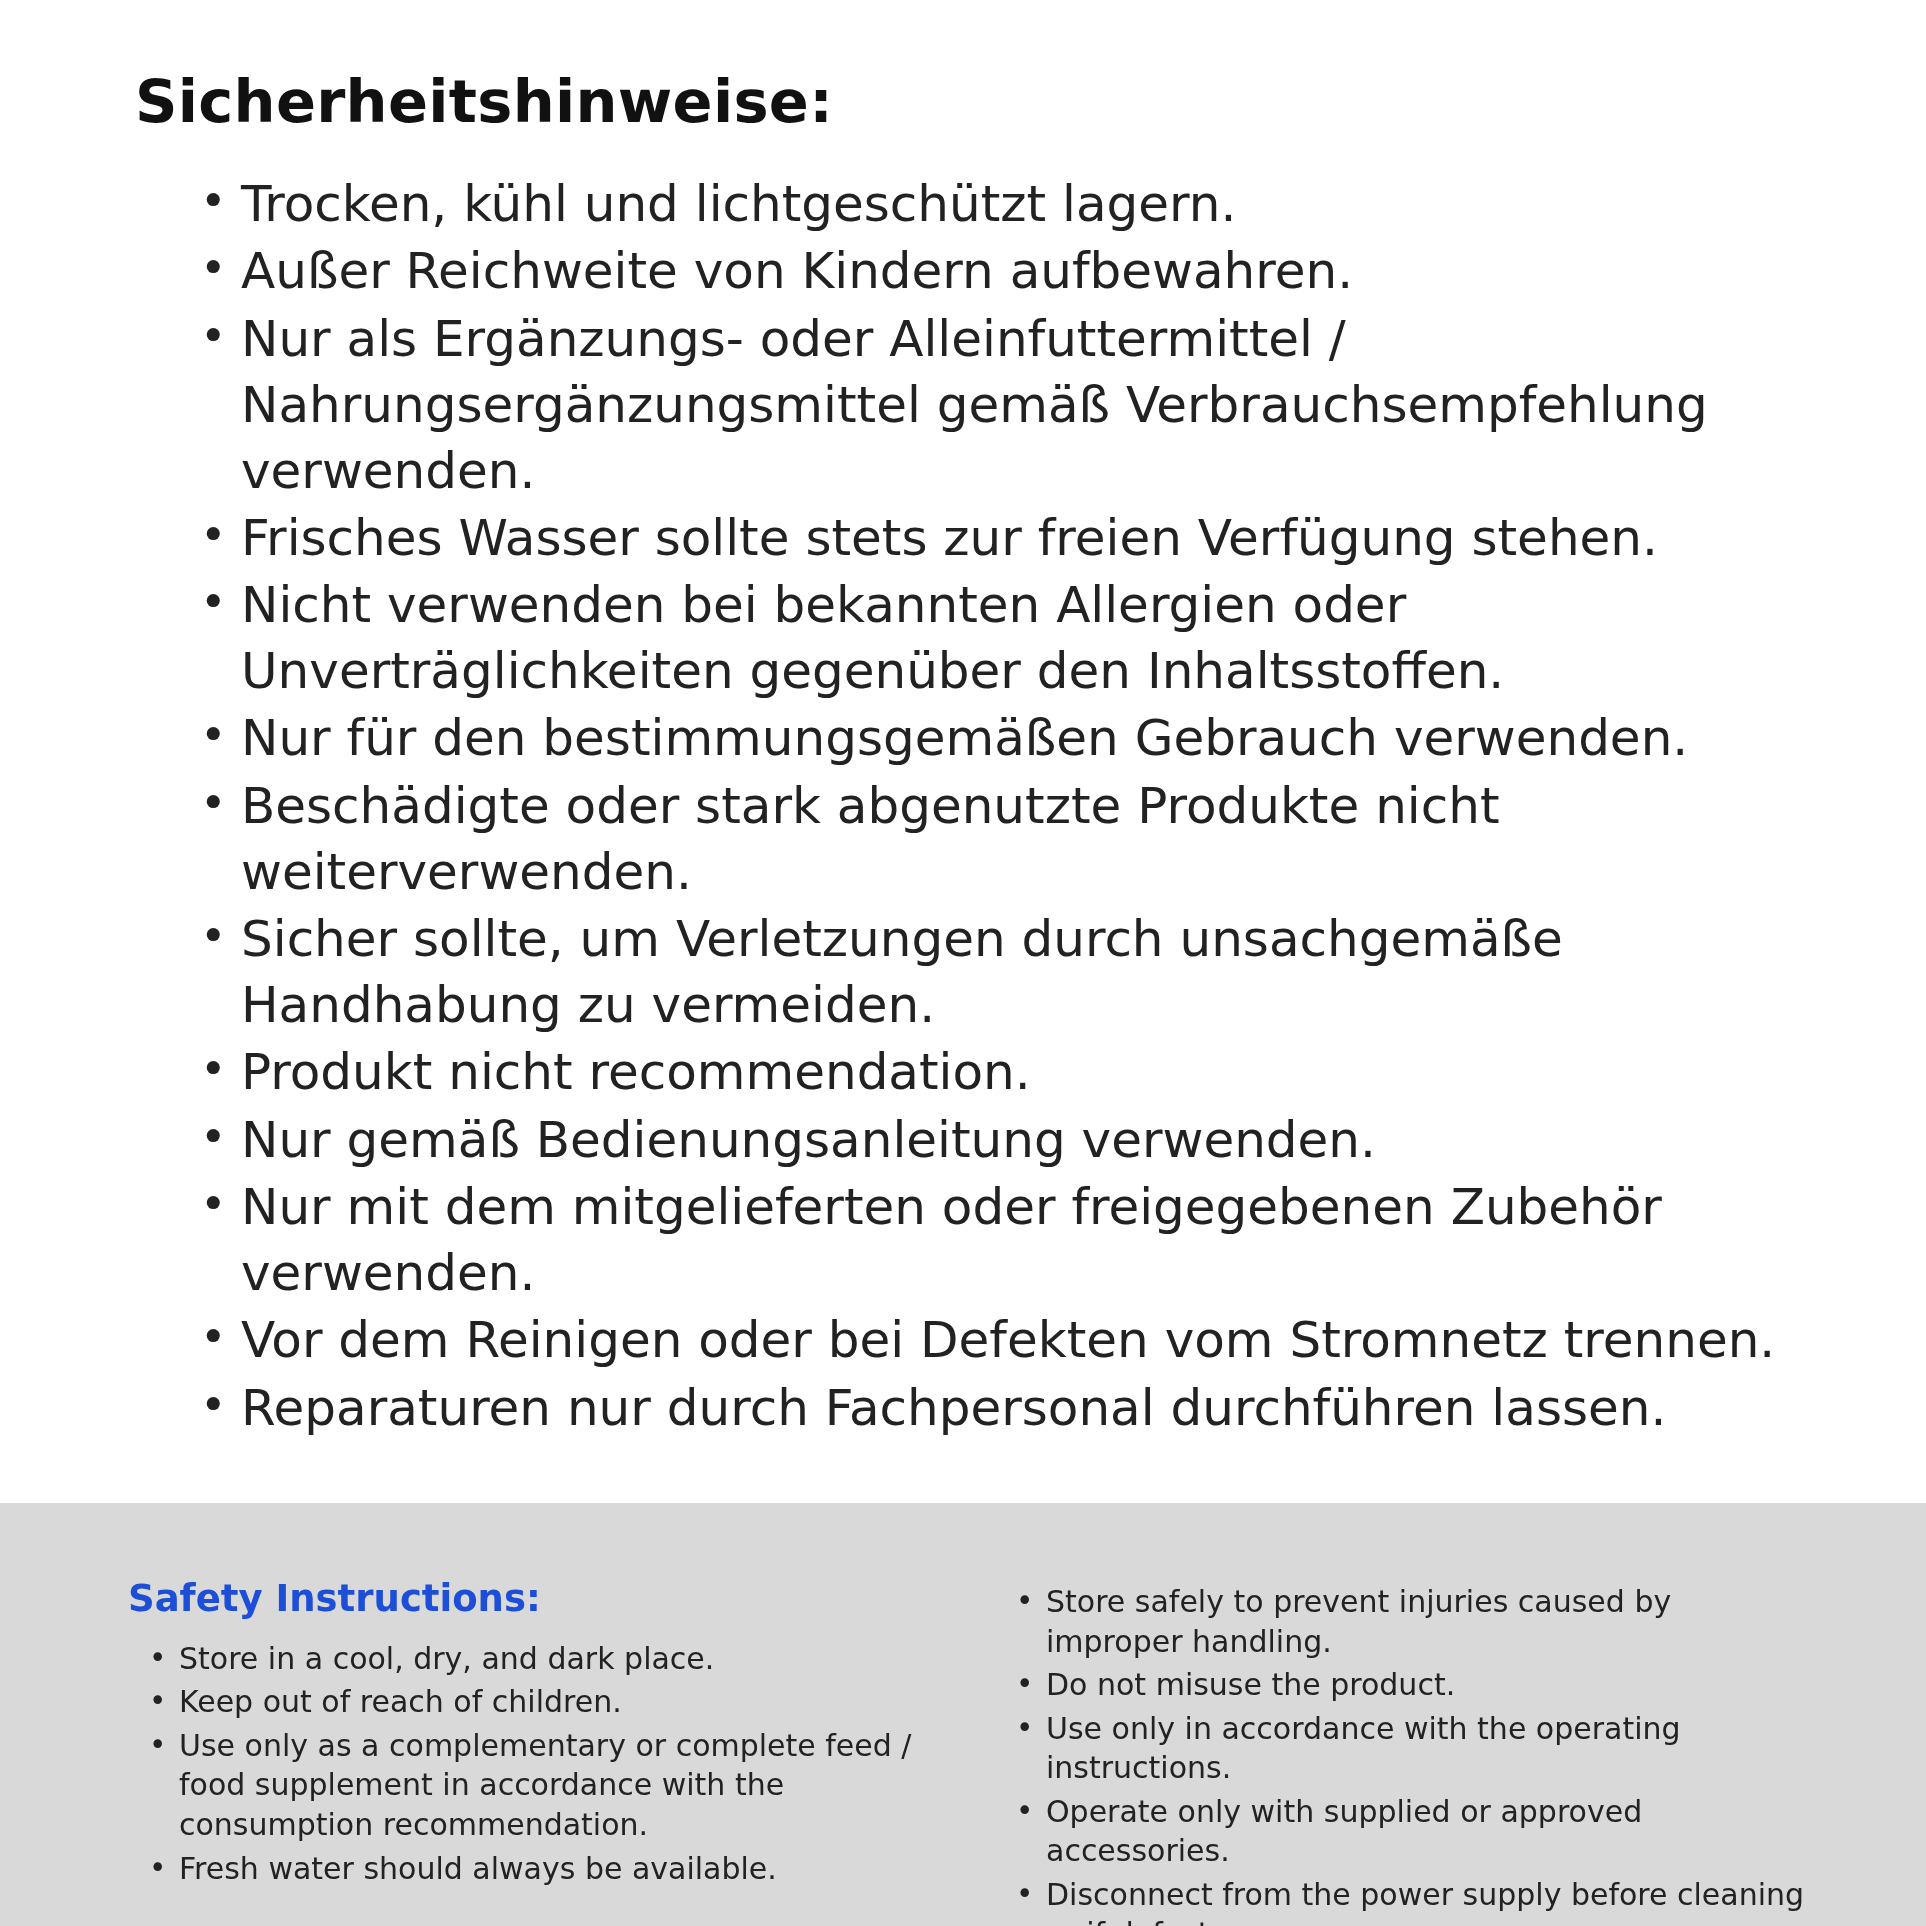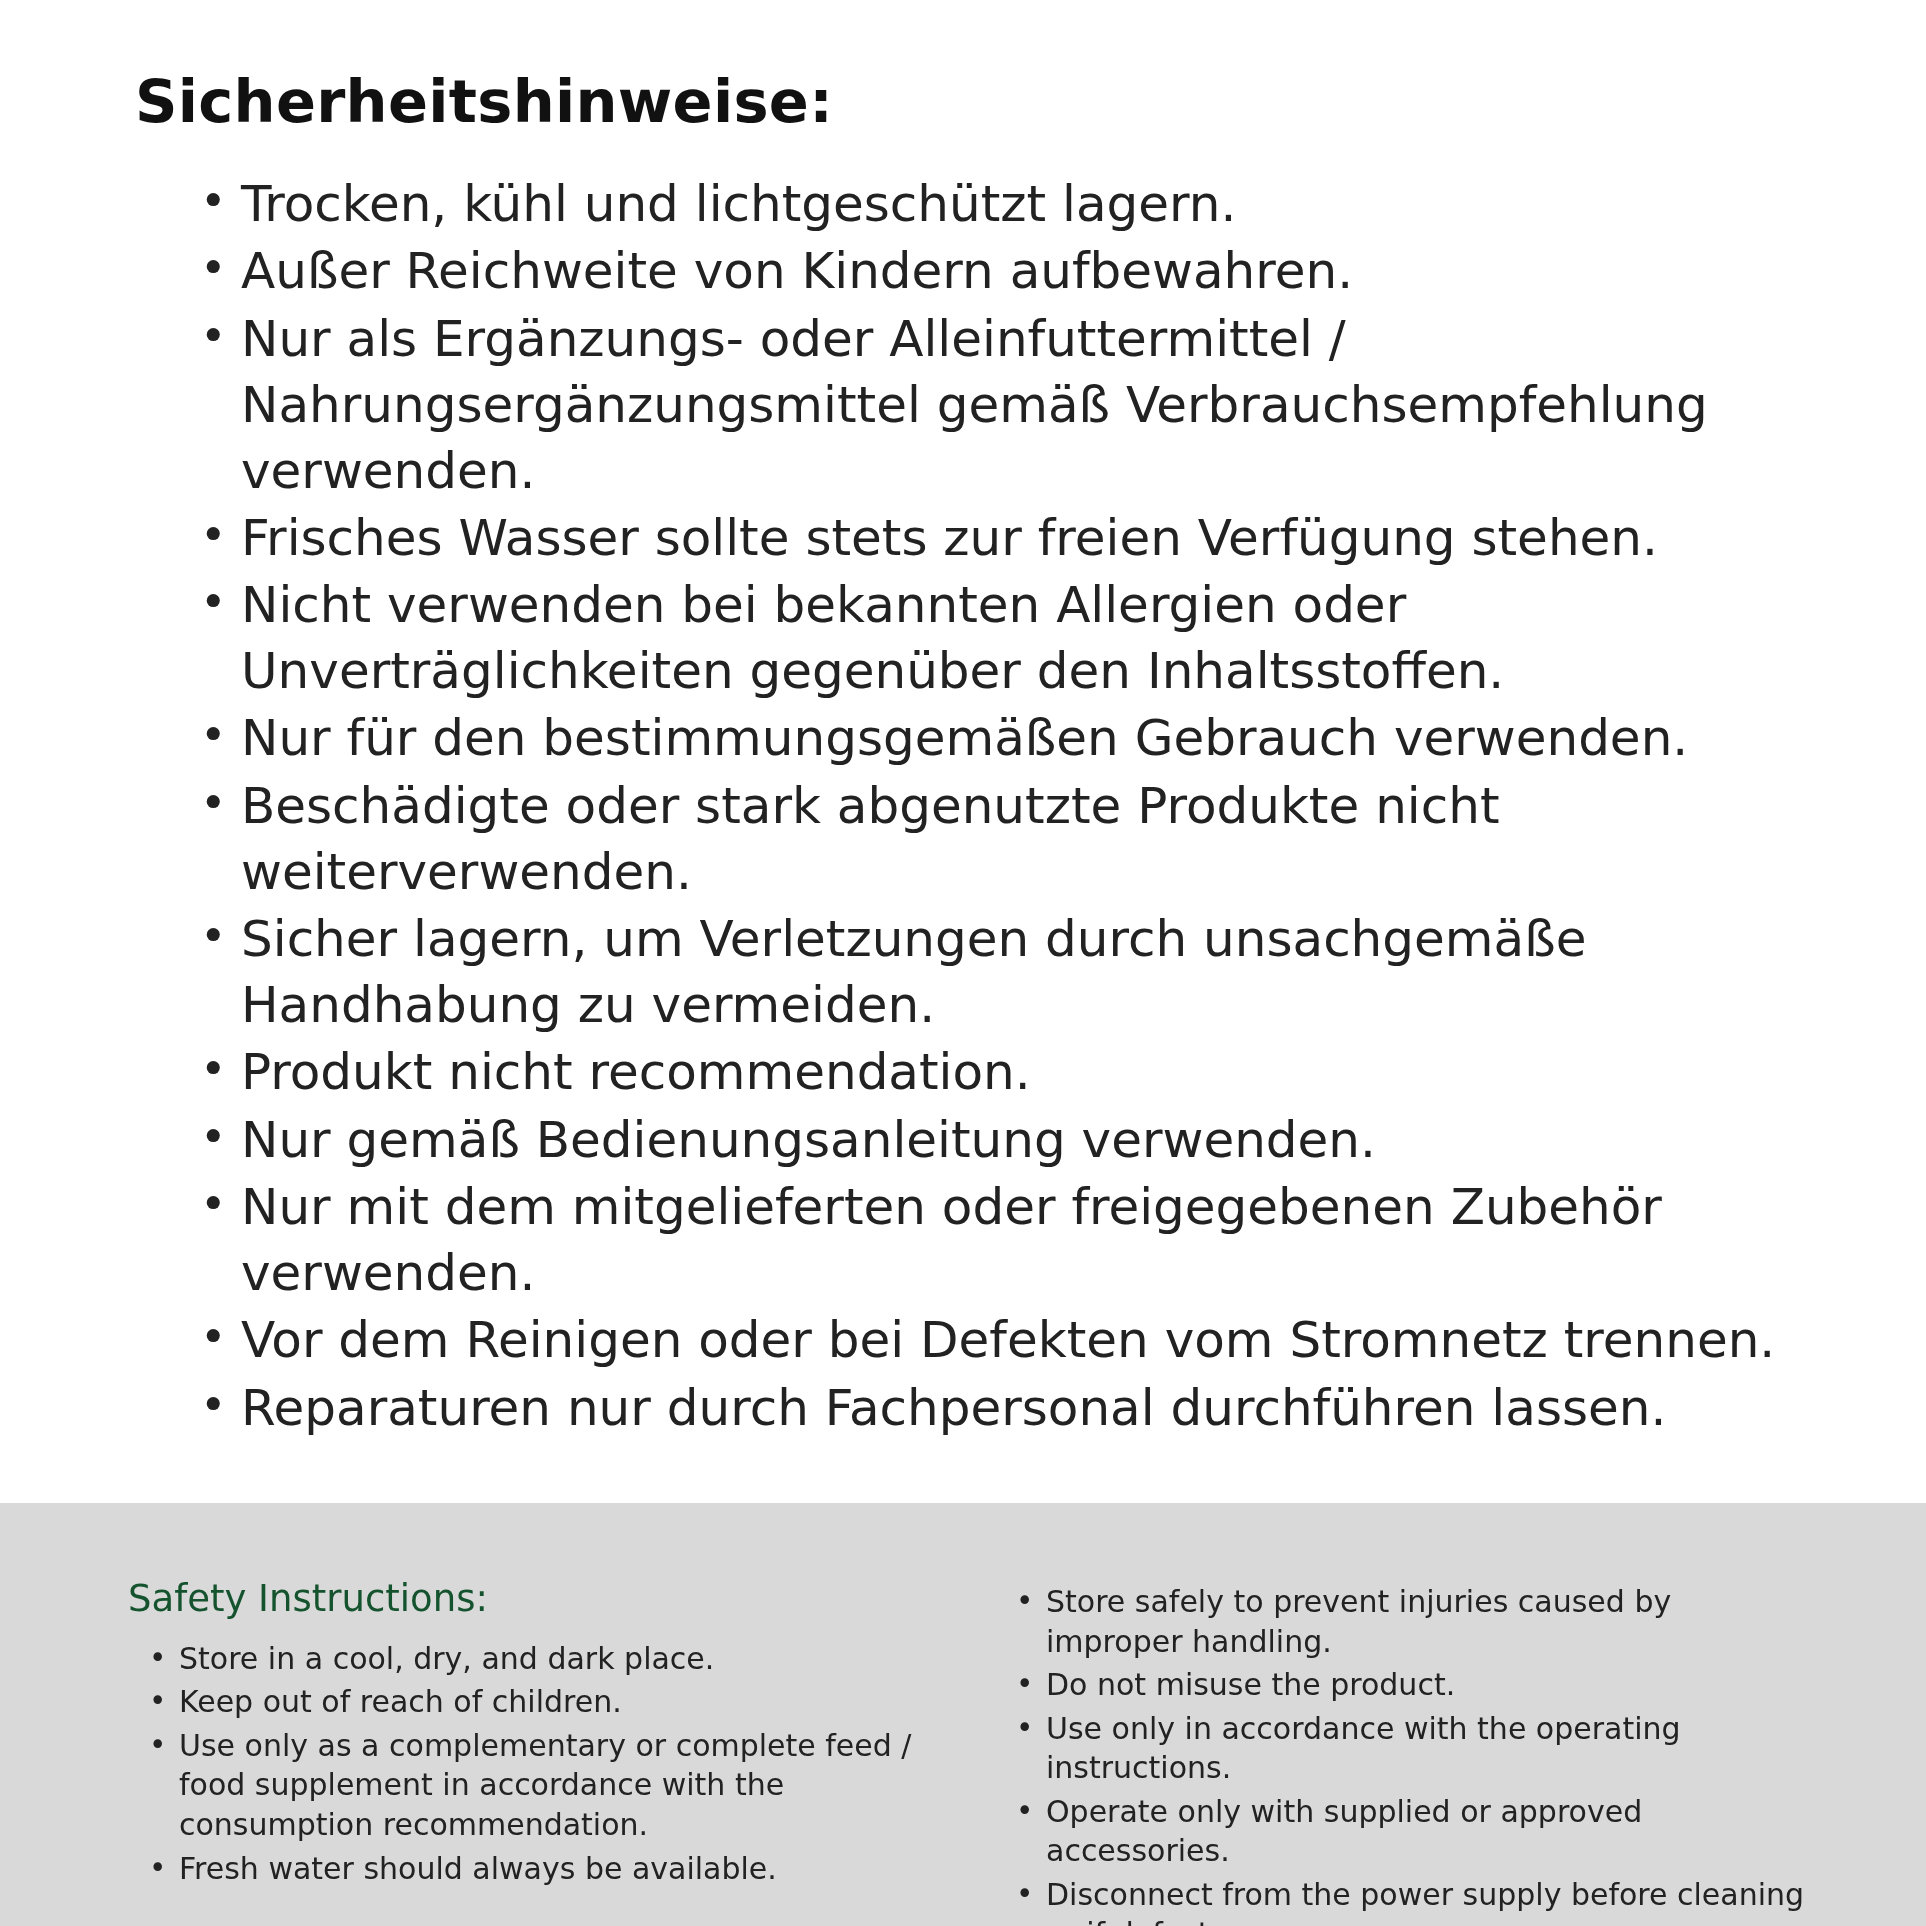--- a/index.html
+++ b/index.html
@@ -60,22 +60,22 @@
   }
   .english-columns {
     display: flex;
     gap: 77px;
   }
   .english-col {
     flex: 1 1 0;
   }
   .english-title {
     font-size: 37px;
-    font-weight: 400;
-    color: #14532d;
+    font-weight: 700;
+    color: #1d4ed8;
     margin-bottom: 19px;
   }
   ul.english-list {
     list-style: none;
     margin-left: 16px;
   }
   ul.english-list li {
     position: relative;
     font-size: 30px;
     line-height: 1.32;
@@ -102,21 +102,21 @@
   <div class="german-section">
     <div class="german-title">Sicherheitshinweise:</div>
     <ul class="german-list">
         <li>Trocken, kühl und lichtgeschützt lagern.</li>
         <li>Außer Reichweite von Kindern aufbewahren.</li>
         <li>Nur als Ergänzungs- oder Alleinfuttermittel / Nahrungsergänzungsmittel gemäß Verbrauchsempfehlung verwenden.</li>
         <li>Frisches Wasser sollte stets zur freien Verfügung stehen.</li>
         <li>Nicht verwenden bei bekannten Allergien oder Unverträglichkeiten gegenüber den Inhaltsstoffen.</li>
         <li>Nur für den bestimmungsgemäßen Gebrauch verwenden.</li>
         <li>Beschädigte oder stark abgenutzte Produkte nicht weiterverwenden.</li>
-        <li>Sicher lagern, um Verletzungen durch unsachgemäße Handhabung zu vermeiden.</li>
+        <li>Sicher sollte, um Verletzungen durch unsachgemäße Handhabung zu vermeiden.</li>
         <li>Produkt nicht recommendation.</li>
         <li>Nur gemäß Bedienungsanleitung verwenden.</li>
         <li>Nur mit dem mitgelieferten oder freigegebenen Zubehör verwenden.</li>
         <li>Vor dem Reinigen oder bei Defekten vom Stromnetz trennen.</li>
         <li>Reparaturen nur durch Fachpersonal durchführen lassen.</li>
       </ul>
   </div>
 
   <div class="english-section" style="background: rgb(217, 217, 217);">
     <div class="english-columns">

